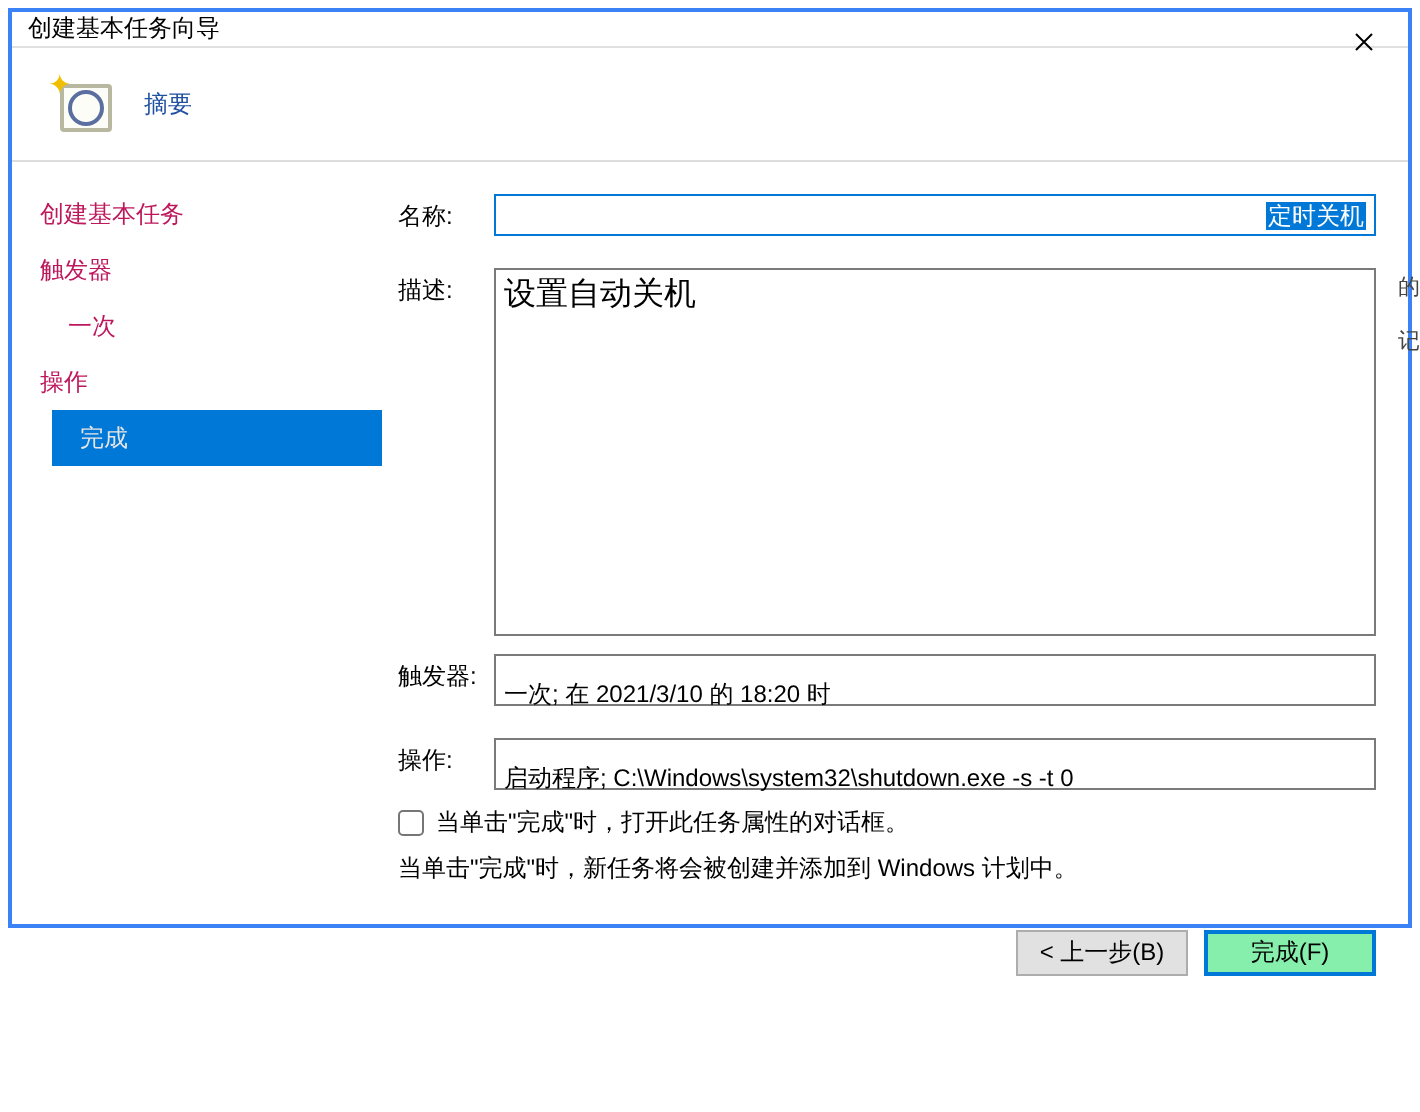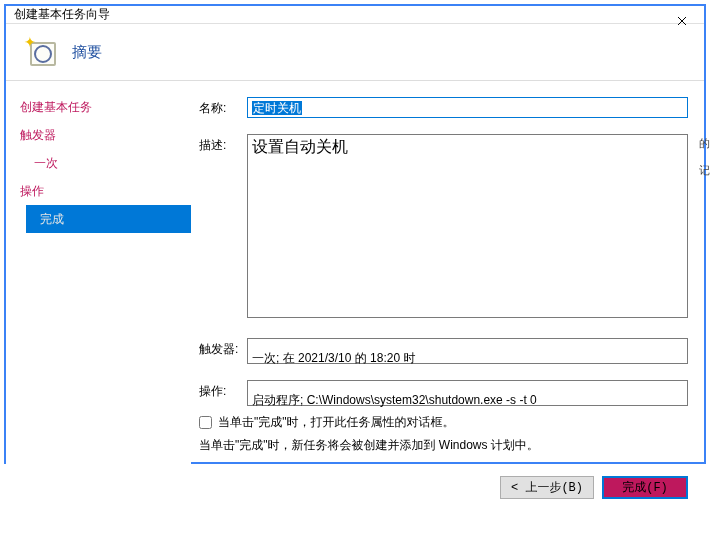--- a/index.html
+++ b/index.html
@@ -78,21 +78,21 @@
       transform: translate(-50%, -50%);
     }
     .header-icon .star {
       position: absolute;
       left: -2px;
       top: -2px;
       color: #f0c000;
       font-size: 14px;
     }
     .header-title {
-      font-size: 15px;
+      font-size: 12px;
       color: #2050a0;
     }
     .body {
       flex: 1;
       display: flex;
       border-top: 1px solid #ddd;
     }
     .sidebar {
       width: 185px;
       padding: 12px 0;
@@ -134,20 +134,21 @@
     .form-input {
       flex: 1;
       border: 1px solid #7a7a7a;
       padding: 2px 4px;
       font-family: inherit;
       font-size: 12px;
       height: 21px;
     }
     .form-input.highlighted {
       border: 1px solid #0078d7;
+      text-align: right;
     }
     .name-value {
       background: #0078d7;
       color: #fff;
       display: inline;
       padding: 0 1px;
     }
     .form-textarea {
       flex: 1;
       border: 1px solid #7a7a7a;
@@ -185,28 +186,28 @@
       justify-content: flex-end;
       gap: 8px;
       padding: 10px 16px 14px 0;
       width: 100%;
     }
     .btn {
       min-width: 86px;
       height: 23px;
       border: 1px solid #adadad;
       background: #e1e1e1;
-      font-family: Liberation Mono, monospace;
+      font-family: Liberation Sans, sans-serif;
       font-size: 12px;
       cursor: pointer;
       padding: 0 10px;
     }
     .btn.primary {
       border: 2px solid #0078d7;
-      background: #be185d;
+      background: #86efac;
     }
     .right-strip {
       position: absolute;
       right: -6px;
       top: 130px;
       font-size: 11px;
       color: #444;
     }
   </style>
 </head>
@@ -247,21 +248,21 @@
         <div class="form-row">
           <div class="form-label">名称:</div>
           <div class="form-input highlighted"><span class="name-value">定时关机</span></div>
         </div>
 
         <div class="form-row">
           <div class="form-label">描述:</div>
           <textarea class="form-textarea" style="">设置自动关机</textarea>
         </div>
 
-        <div class="form-row" style="margin-top:20px">
+        <div class="form-row" style="margin-top:9px">
           <div class="form-label">触发器:</div>
           <div class="form-readonly">一次;  在 2021/3/10 的 18:20 时</div>
         </div>
 
         <div class="form-row">
           <div class="form-label">操作:</div>
           <div class="form-readonly">启动程序; C:\Windows\system32\shutdown.exe -s -t 0</div>
         </div>
 
         <div class="checkbox-row">

